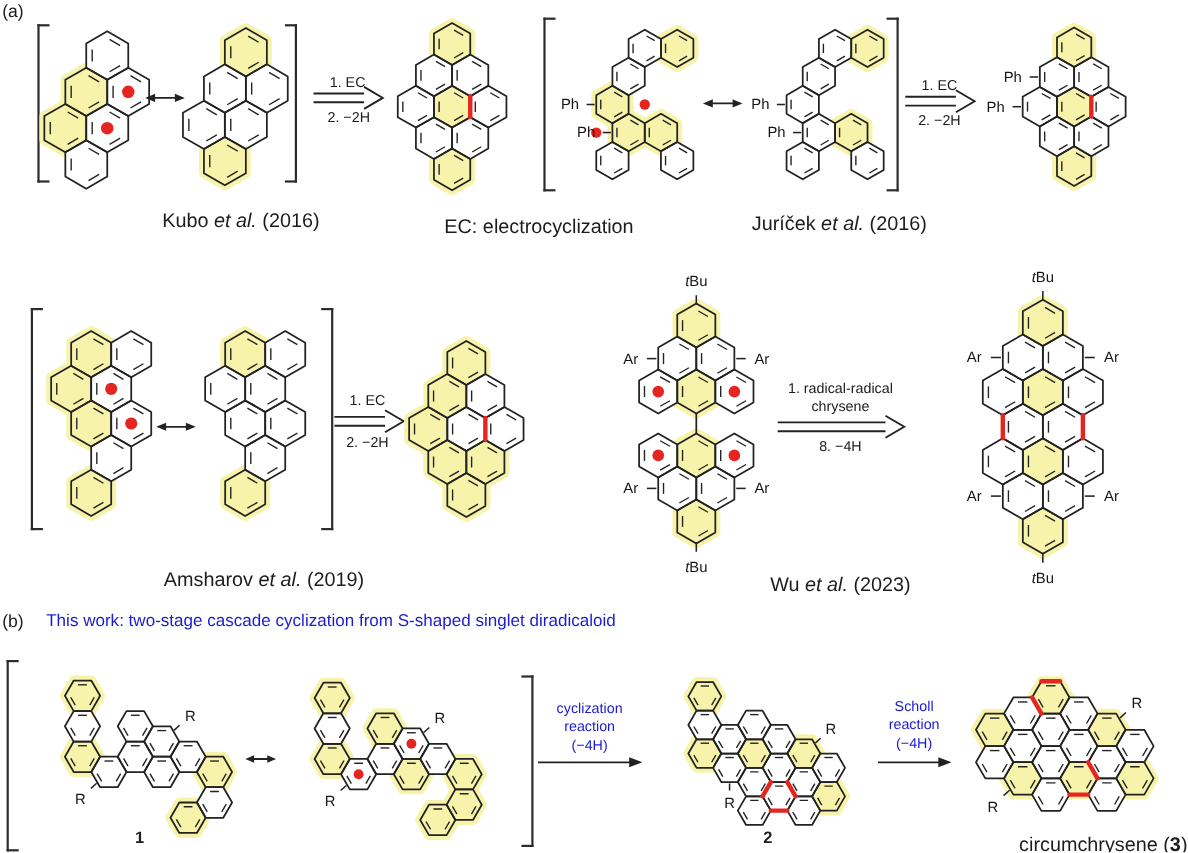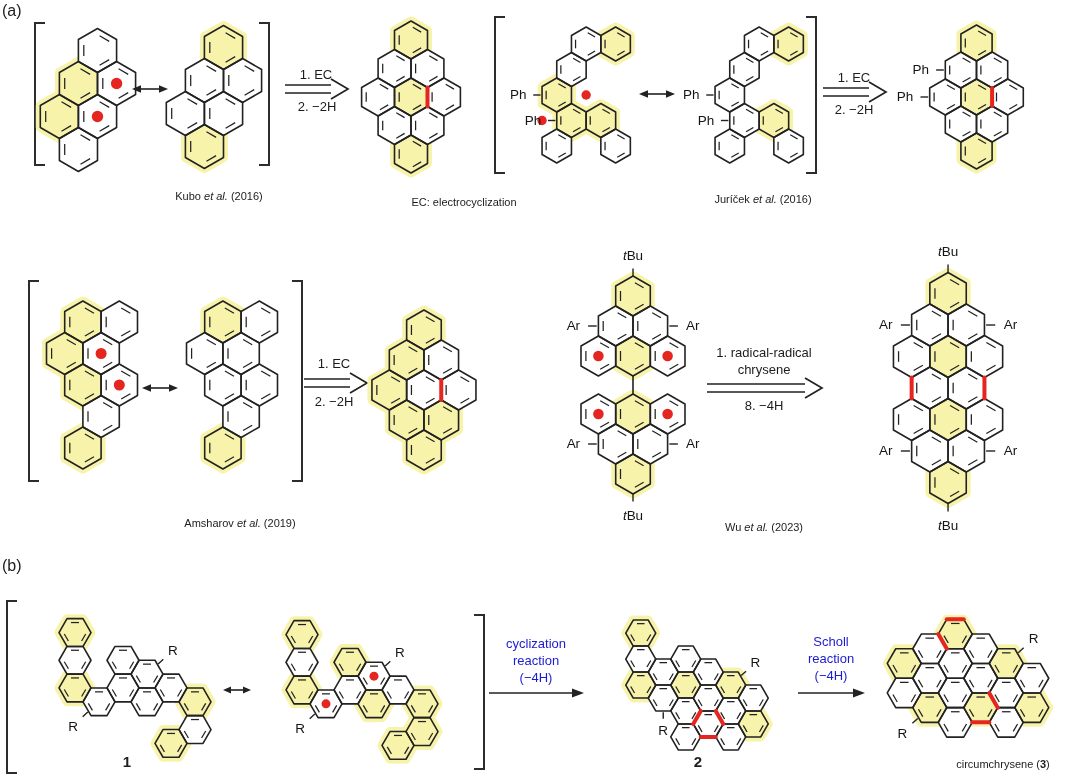--- a/index.html
+++ b/index.html
@@ -1,38 +1,39 @@
 <!DOCTYPE html>
 <html style="--blue: #1b1bd0;"><head>
 <meta charset="utf-8">
 <style>
   html,body{margin:0;padding:0;background:#ffffff;font-family:"Liberation Sans",sans-serif;color:#1f1f1f;}
   #canvas{position:relative;width:1080px;height:775px;background:#fff;overflow:hidden;}
   .mol{position:absolute;transform:translate(-50%,-50%);line-height:0;}
   .mol svg{overflow:visible;}
-  .cap{position:absolute;transform:translateX(-50%);font-size:11px;white-space:nowrap;color:#1c1c1c;}
+  .cap{position:absolute;transform:translateX(-50%);font-size:18px;white-space:nowrap;color:#1c1c1c;}
   .alab{position:absolute;transform:translateX(-50%);font-size:13px;white-space:nowrap;color:#1c1c1c;}
   .blue{color:var(--blue,#1b1bd0);}
   .it{font-style:italic;}
   .b{font-weight:bold;}
   .num{position:absolute;transform:translateX(-50%);font-size:15px;font-weight:bold;}
   .br{position:absolute;width:9px;border:2px solid #2c2c2c;background:transparent;}
   .br-l{border-right:none;}
   .br-r{border-left:none;}
   .arr{position:absolute;line-height:0;}
   .panel-label{position:absolute;font-size:16px;color:#1c1c1c;}
   .title{position:absolute;font-size:15.5px;white-space:nowrap;}
 </style>
 </head>
 <body>
 
 <div id="canvas">
 
   <div class="panel-label" style="left:2px;top:2px">(a)</div>
   <div class="panel-label" style="left:2px;top:557px">(b)</div>
+  <div class="title blue" style="left:42px;top:556px">This work: two-stage cascade cyclization from S-shaped singlet diradicaloid</div>
 
   <div class="br br-l" style="left:34px;top:22px;height:140px"></div>
   <div class="br br-r" style="left:259px;top:22px;height:140px"></div>
 
   <div class="mol" style="left:88px;top:100px"><svg width="115.2" height="157.0" viewBox="-67.1 -29.0 115.2 157.0">
         <polygon points="-19.1,11.0 0.0,22.0 0.0,44.0 -19.1,55.0 -38.1,44.0 -38.1,22.0" fill="#f8f3a6" stroke="#f8f3a6" stroke-width="9" stroke-linejoin="round" opacity="0.95"></polygon>
         <polygon points="-38.1,44.0 -19.1,55.0 -19.1,77.0 -38.1,88.0 -57.2,77.0 -57.2,55.0" fill="#f8f3a6" stroke="#f8f3a6" stroke-width="9" stroke-linejoin="round" opacity="0.95"></polygon>
         <polygon points="0.0,-22.0 19.1,-11.0 19.1,11.0 0.0,22.0 -19.1,11.0 -19.1,-11.0" fill="#ffffff"></polygon>
         <polygon points="19.1,11.0 38.1,22.0 38.1,44.0 19.1,55.0 -0.0,44.0 0.0,22.0" fill="#ffffff"></polygon>
         <polygon points="0.0,44.0 19.1,55.0 19.1,77.0 0.0,88.0 -19.1,77.0 -19.1,55.0" fill="#ffffff"></polygon>
@@ -159,21 +160,21 @@
         <line x1="4.6" y1="90.3" x2="4.6" y2="80.7" stroke="#222222" stroke-width="1.25"></line>
         <line x1="1.8" y1="101.3" x2="10.1" y2="106.1" stroke="#222222" stroke-width="1.25"></line>
         <line x1="10.1" y1="121.9" x2="1.8" y2="126.7" stroke="#222222" stroke-width="1.25"></line>
         <line x1="-11.8" y1="118.8" x2="-11.8" y2="109.2" stroke="#222222" stroke-width="1.25"></line>
         <line x1="16.5" y1="47.5" x2="16.5" y2="66.5" stroke="#e42520" stroke-width="4" stroke-linecap="round"></line>
       </svg></div>
 
   <div class="cap" style="left:219px;top:190px">
     <span>Kubo </span><span class="it">et al.</span><span> (2016)</span>
   </div>
-  <div class="cap" style="left:464px;top:196px">EC: electrocyclization</div>
+  <div class="cap" style="left:490px;top:196px">EC: electrocyclization</div>
 
   <div class="br br-l" style="left:494px;top:16px;height:154px"></div>
   <div class="br br-r" style="left:806px;top:16px;height:154px"></div>
 
   <div class="mol" style="left:572px;top:95px"><svg width="135.1" height="150.0" viewBox="-67.0 -49.5 135.1 150.0">
         <polygon points="44.2,-42.5 58.9,-34.0 58.9,-17.0 44.2,-8.5 29.4,-17.0 29.4,-34.0" fill="#f8f3a6" stroke="#f8f3a6" stroke-width="9" stroke-linejoin="round" opacity="0.95"></polygon>
         <polygon points="-14.7,8.5 0.0,17.0 0.0,34.0 -14.7,42.5 -29.4,34.0 -29.4,17.0" fill="#f8f3a6" stroke="#f8f3a6" stroke-width="9" stroke-linejoin="round" opacity="0.95"></polygon>
         <polygon points="0.0,34.0 14.7,42.5 14.7,59.5 0.0,68.0 -14.7,59.5 -14.7,42.5" fill="#f8f3a6" stroke="#f8f3a6" stroke-width="9" stroke-linejoin="round" opacity="0.95"></polygon>
         <polygon points="29.4,34.0 44.2,42.5 44.2,59.5 29.4,68.0 14.7,59.5 14.7,42.5" fill="#f8f3a6" stroke="#f8f3a6" stroke-width="9" stroke-linejoin="round" opacity="0.95"></polygon>
         <polygon points="0.0,-17.0 14.7,-8.5 14.7,8.5 0.0,17.0 -14.7,8.5 -14.7,-8.5" fill="#ffffff"></polygon>

